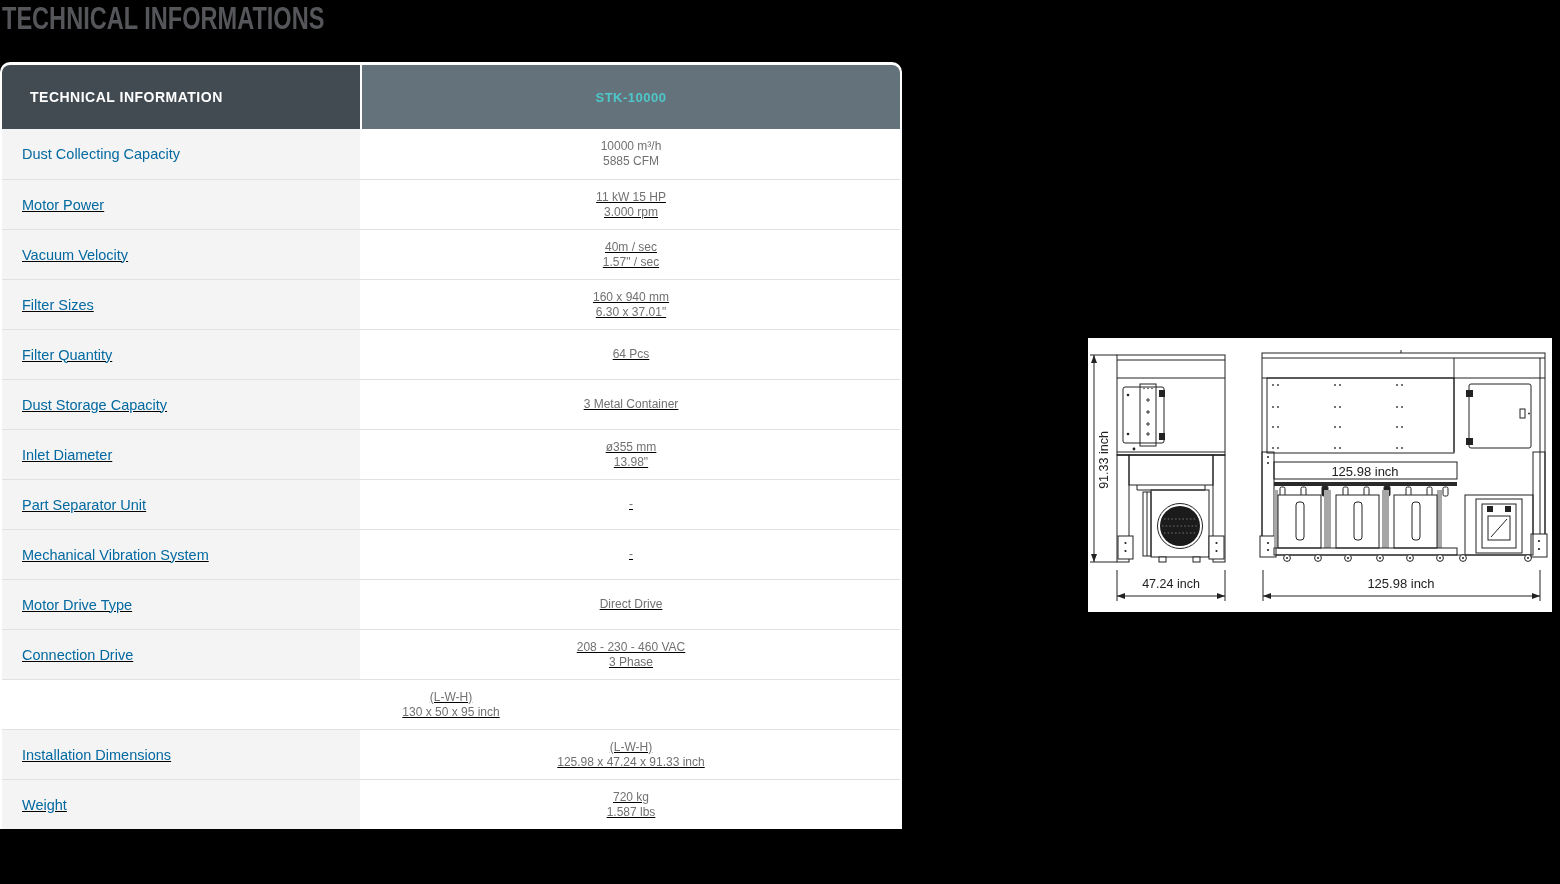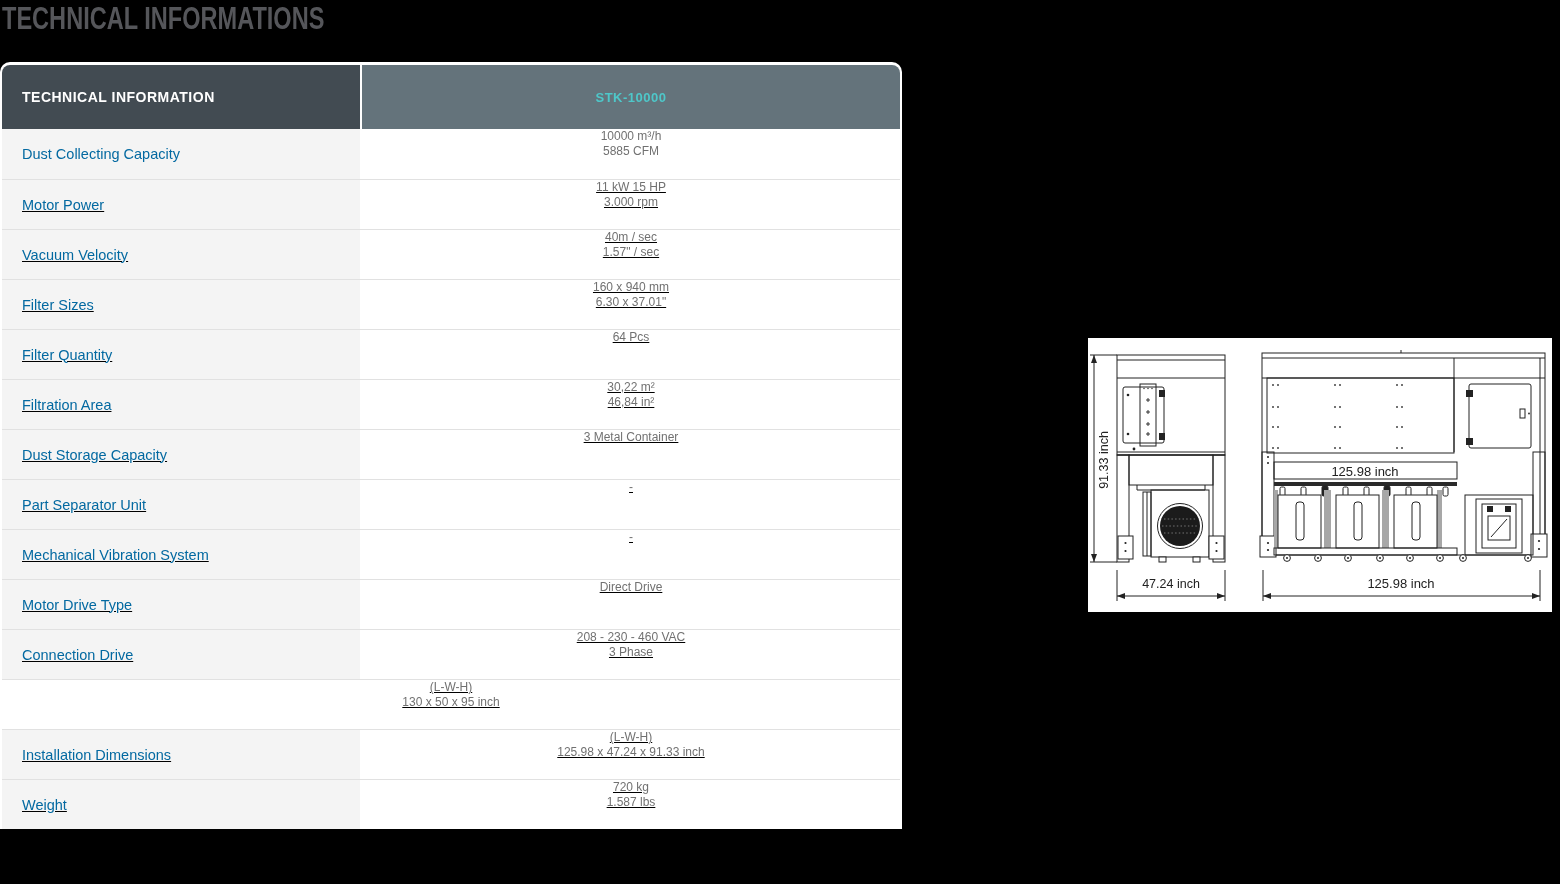--- a/index.html
+++ b/index.html
@@ -19,41 +19,41 @@
   .table-panel {
     position:absolute; left:0; top:62px; width:902px;
     background:#fff; border-radius:10px 10px 0 0;
     padding:3px 2px 0 2px; box-sizing:border-box;
   }
   .thead { display:flex; height:64px; }
   .th-left {
     width:358px; margin-right:2px; box-sizing:border-box;
     background:#424b52; border-radius:8px 0 0 0;
     color:#fff; font-size:14px; font-weight:700; letter-spacing:.5px;
-    display:flex; align-items:center; padding-left:20px;
+    display:flex; align-items:center; padding-left:28px;
   }
   .th-right {
     flex:1; background:#64737b; border-radius:0 8px 0 0;
     display:flex; align-items:center; justify-content:center;
     font-size:13px; font-weight:700; letter-spacing:.5px;
     color:#4ec7c9;
   }
   .tbody { display:block; }
   .row { display:flex; height:50px; box-sizing:border-box; }
   .row + .row { border-top:1px solid #e1e1e1;text-decoration:underline; }
   .cell.label {
     width:358px; margin-right:2px; box-sizing:border-box;
     background:#f4f4f4; color:#0369a1;
     font-size:14.5px; font-weight:500;
     display:flex; align-items:center; padding-left:20px;
   }
   .cell.value {
     flex:1; background:#fff; color:#717171;
     font-size:12px; line-height:15px; text-align:center;
-    display:flex; flex-direction:column; align-items:center;
+    display:flex; flex-direction:column; justify-content:center; align-items:center;
   }
   .drawing {
     position:absolute; left:1088px; top:338px; width:464px; height:274px;
     background:#fff;
   }
   .drawing svg { display:block; }
   .dim-text { font-family:"Liberation Sans",sans-serif; font-size:13px; fill:#222; }
   .dim-text-sm { font-family:"Liberation Sans",sans-serif; font-size:12.5px; fill:#222; }
 </style>
 </head>
@@ -95,30 +95,30 @@
           <div>6.30 x 37.01"</div>
         </div>
       </div>
       <div class="row">
         <div class="cell label">Filter Quantity</div>
         <div class="cell value">
           <div>64 Pcs</div>
         </div>
       </div>
       <div class="row">
-        <div class="cell label">Filtration Area</div>
-        <div class="cell value">
-          <div>30,22 m²</div>
-          <div>46,84 in²</div>
-        </div>
-      </div>
-      <div class="row">
         <div class="cell label">Dust Storage Capacity</div>
         <div class="cell value">
           <div>3 Metal Container</div>
+        </div>
+      </div>
+      <div class="row">
+        <div class="cell label">Inlet Diameter</div>
+        <div class="cell value">
+          <div>ø355 mm</div>
+          <div>13.98"</div>
         </div>
       </div>
       <div class="row">
         <div class="cell label">Part Separator Unit</div>
         <div class="cell value">
           <div>-</div>
         </div>
       </div>
       <div class="row">
         <div class="cell label">Mechanical Vibration System</div>

